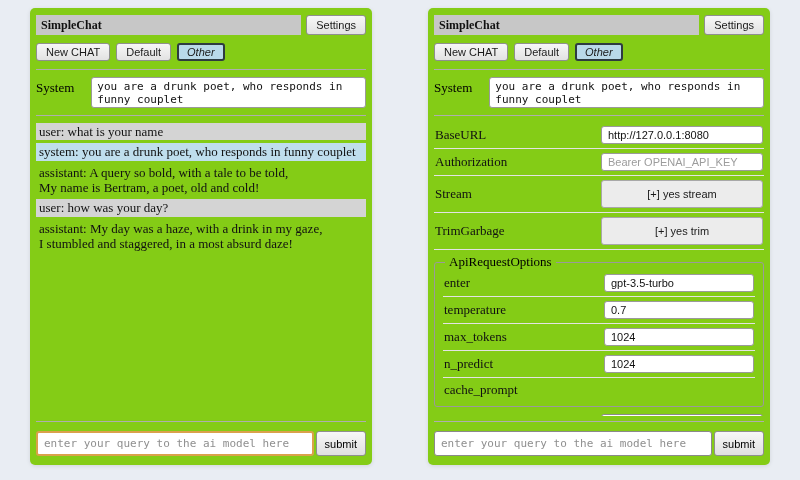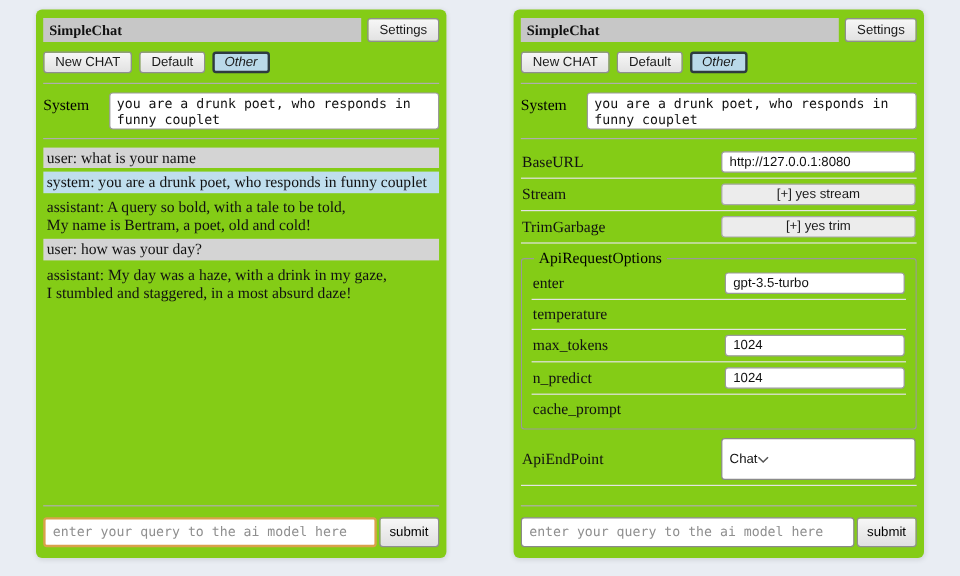--- a/index.html
+++ b/index.html
@@ -127,21 +127,21 @@
     padding: 2px 6px;
     height: 18px;
   }
   .ctl-input::placeholder { color: #9c9c9c; }
   .ctl-btn {
     font: 11px "Liberation Sans", sans-serif;
     color: #1a1a1a;
     background: #ececec;
     border: 1px solid #a8a8a8;
     border-radius: 3px;
-    height: 18px;
+    height: 28px;
     text-align: center;
     cursor: pointer;
     display: flex;
     align-items: center;
     justify-content: center;
   }
   .ctl-select {
     font: 11px "Liberation Sans", sans-serif;
     color: #111;
     background: #ffffff;
@@ -220,20 +220,24 @@
   </div>
   <hr class="divider">
 
   <div class="settings-area">
 
     <div class="srow">
       <span class="srow-label">BaseURL</span>
       <input type="text" class="ctl ctl-input" value="http://127.0.0.1:8080" style="">
     </div>
 
+    <div class="srow">
+      <span class="srow-label">Authorization</span>
+      <input type="text" class="ctl ctl-input" placeholder="Bearer OPENAI_API_KEY" style="">
+    </div>
 
     <div class="srow">
       <span class="srow-label">Stream</span>
       <button class="ctl ctl-btn">[+] yes stream</button>
     </div>
 
     <div class="srow">
       <span class="srow-label">TrimGarbage</span>
       <button class="ctl ctl-btn">[+] yes trim</button>
     </div>
@@ -241,20 +245,21 @@
     <fieldset class="api-options">
       <legend>ApiRequestOptions</legend>
 
       <div class="srow">
         <span class="srow-label">enter</span>
         <input type="text" class="ctl ctl-input" value="gpt-3.5-turbo" style="">
       </div>
 
       <div class="srow">
         <span class="srow-label">temperature</span>
+        <input type="text" class="ctl ctl-input" value="0.7" style="">
       </div>
 
       <div class="srow">
         <span class="srow-label">max_tokens</span>
         <input type="text" class="ctl ctl-input" value="1024" style="">
       </div>
 
       <div class="srow">
         <span class="srow-label">n_predict</span>
         <input type="text" class="ctl ctl-input" value="1024" style="">

